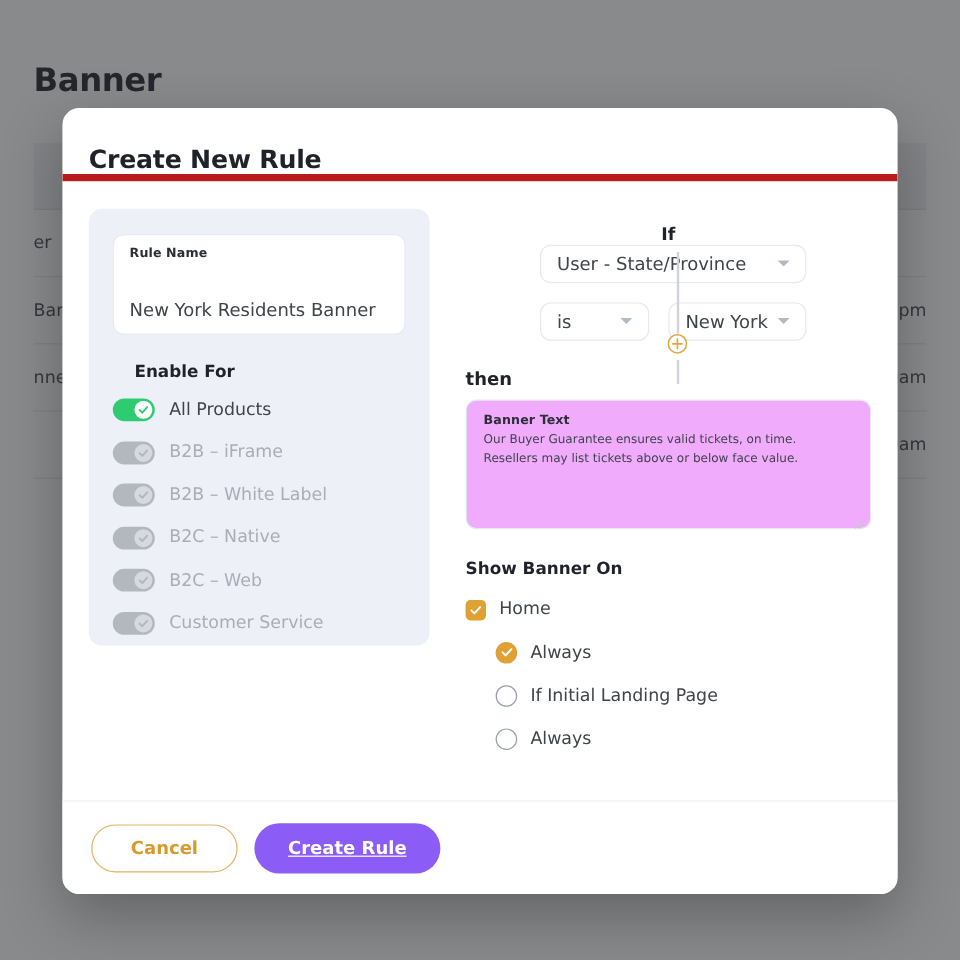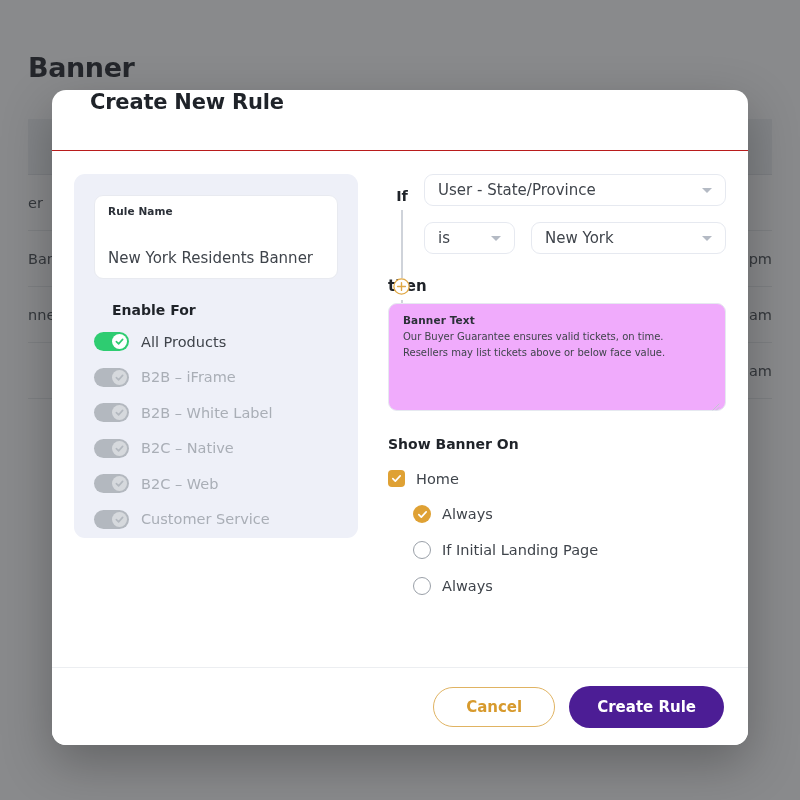--- a/index.html
+++ b/index.html
@@ -48,23 +48,23 @@
     left: 52px; top: 90px;
     width: 696px; height: 655px;
     background: #ffffff;
     border-radius: 14px;
     box-shadow: 0 18px 50px rgba(0,0,0,0.28);
     display: flex; flex-direction: column;
     overflow: hidden;
   }
   #modal-header {
     height: 61px; flex: 0 0 61px;
-    display: flex; align-items: flex-start;
-    padding: 0 38px;
-    border-bottom: 1px solid #b91c1c;
+    display: flex; align-items: flex-end;
+    padding: 0 22px;
+    border-bottom: 6px solid #b91c1c;
   }
   #modal-title {
     font-size: 21px; font-weight: 700; color: #1f2329;
     letter-spacing: -0.2px;
   }
 
   #modal-body {
     flex: 1 1 auto;
     display: flex;
     padding: 23px 22px 0 22px;
@@ -117,21 +117,21 @@
     display: flex; align-items: center; justify-content: center;
   }
   .toggle.off .knob { background: #d6d9dd; }
   .toggle .knob svg { display: block; }
   .toggle-label { font-size: 14.5px; color: #3f444b; }
   .toggle-row.disabled .toggle-label { color: #a9aeb6; }
 
   
   #right-col { flex: 1 1 auto; min-width: 0; position: relative; }
 
-  #if-block { display: flex; align-items: flex-start; }
+  #if-block { display: flex; align-items: center; flex-direction: column; }
   #if-rail {
     flex: 0 0 28px;
     display: flex; flex-direction: column; align-items: center;
     position: relative;
   }
   #if-word {
     font-size: 14.5px; font-weight: 700; color: #1f2329;
     line-height: 1; margin-top: 15px;
   }
   #if-line {
@@ -217,42 +217,43 @@
   #fade-mask {
     position: absolute; left: 0; right: 0; bottom: 0; height: 12px;
     background: linear-gradient(to bottom, rgba(255,255,255,0), #ffffff 70%);
     pointer-events: none;
   }
 
   
   #modal-footer {
     flex: 0 0 78px;
     border-top: 1px solid #eceef1;
-    display: flex; align-items: center; justify-content: flex-end;
+    display: flex; align-items: center; 
     gap: 14px;
     padding: 0 24px;
     background: #ffffff;
   }
   #cancel-button {
     height: 40px; padding: 0 32px;
     border-radius: 21px;
     border: 1.4px solid #e0b362;
     background: #ffffff;
     color: #d79a2d; font-size: 15px; font-weight: 700;
     font-family: "DejaVu Sans", sans-serif;
     cursor: pointer;
   }
   #create-button {
     height: 42px; padding: 0 28px;
     border-radius: 22px;
     border: none;
-    background: #4c1d95;
+    background: #8b5cf6;
     color: #ffffff; font-size: 15px; font-weight: 700;
     font-family: "DejaVu Sans", sans-serif;
     cursor: pointer;
+    text-decoration: underline;
   }
 </style>
 </head>
 <body>
 
 <div id="bg-page">
   <div id="bg-title">Banner</div>
   <div id="bg-table">
     <div class="bg-row bg-head">
       <span class="bg-cell-left"></span>

